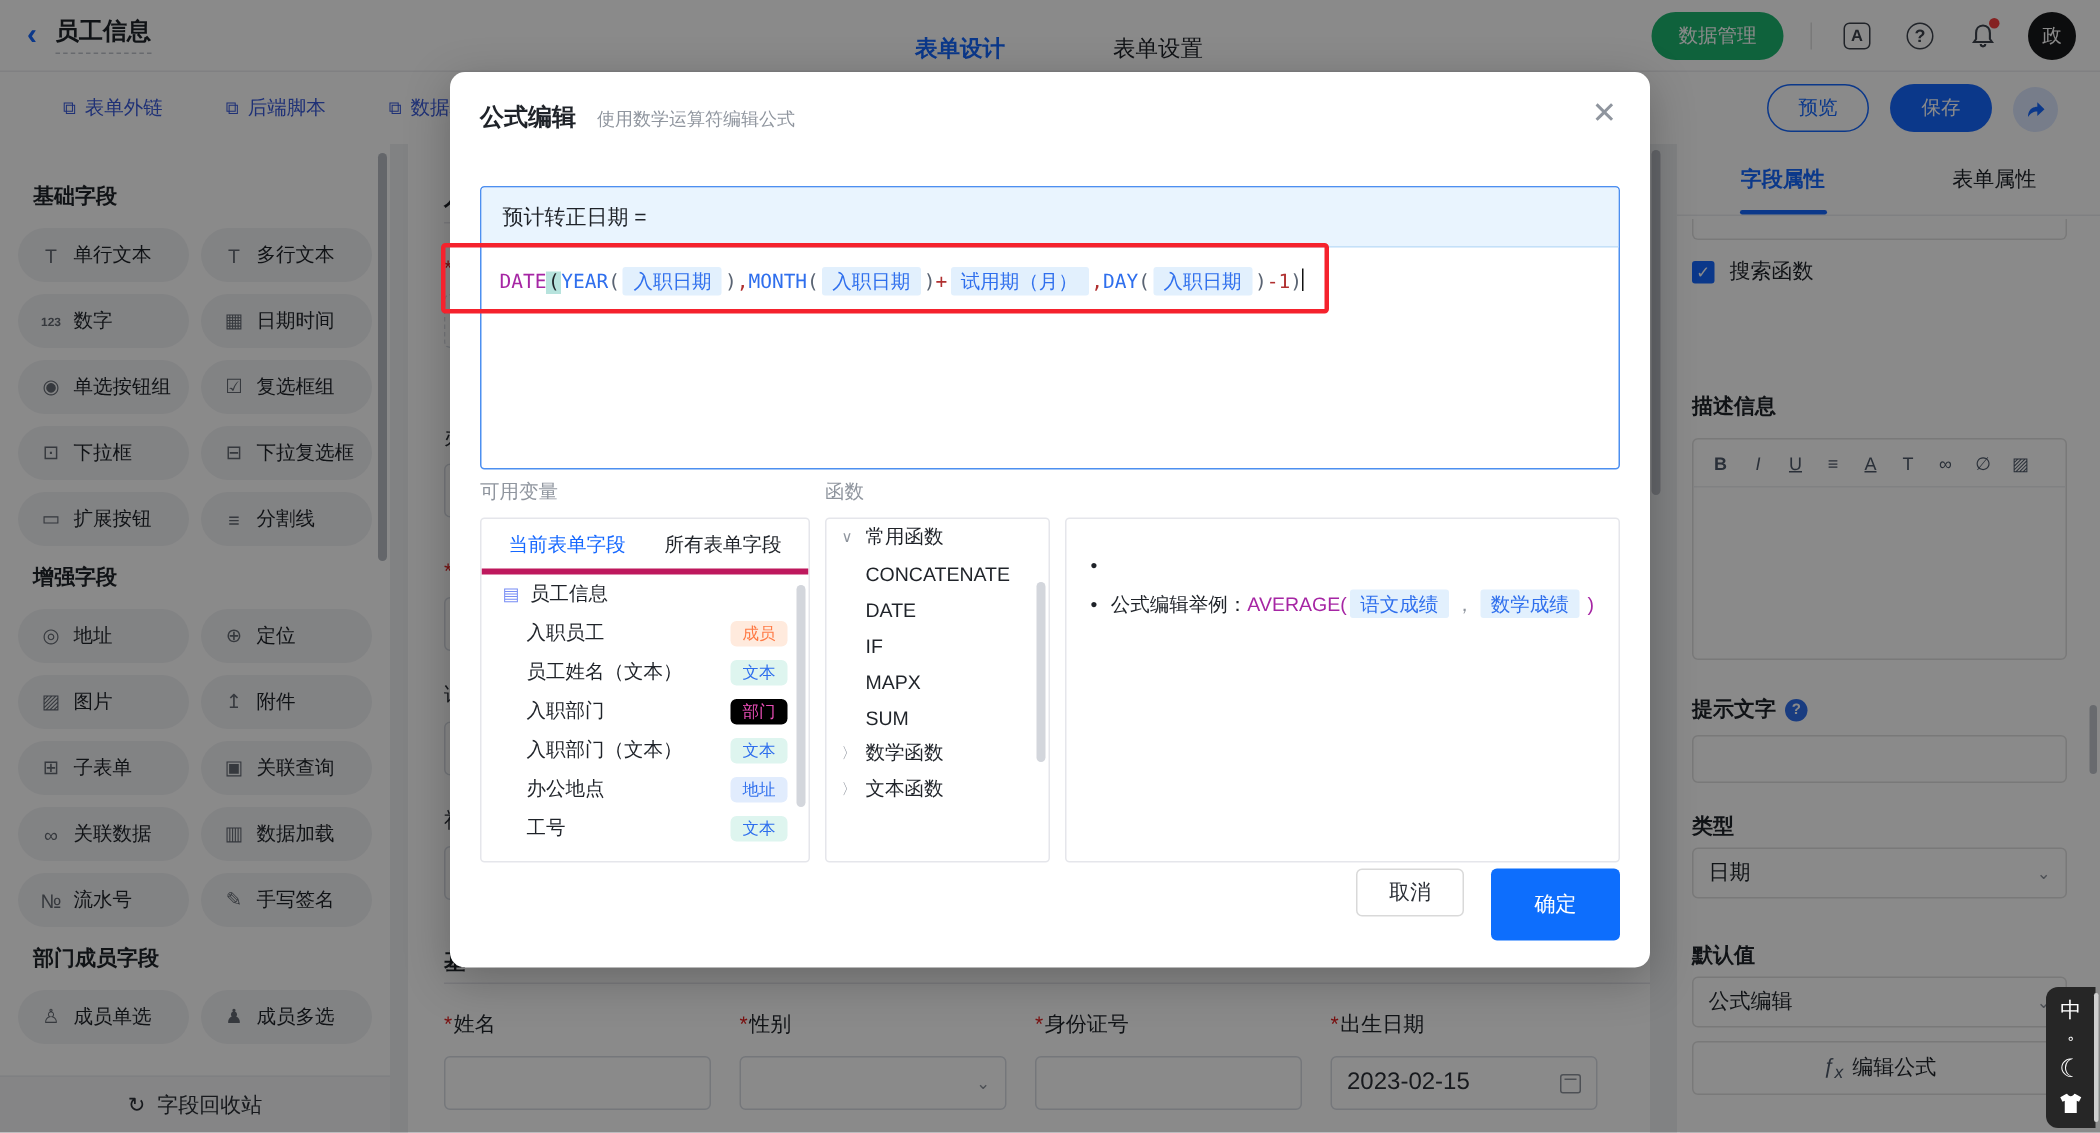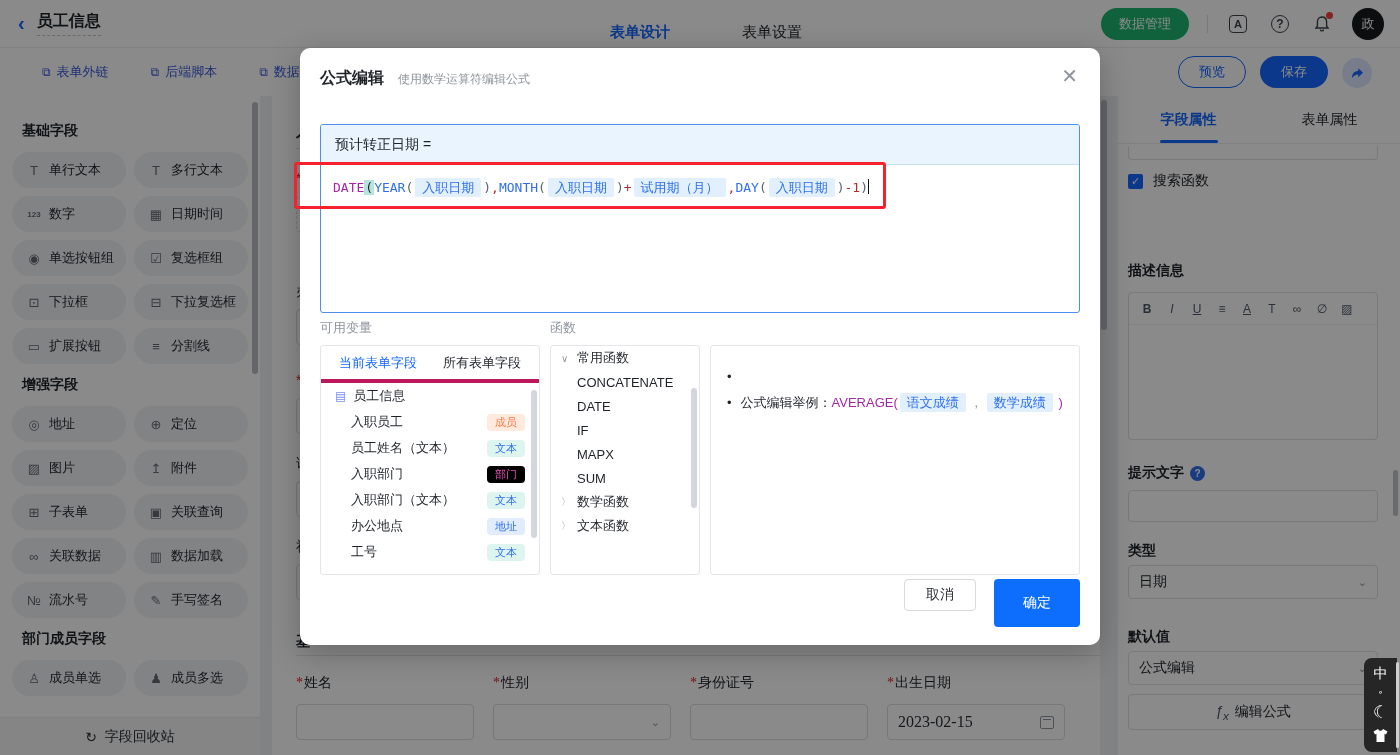--- a/index.html
+++ b/index.html
@@ -45,21 +45,21 @@
   
   .canvas-bg { position:absolute; left:260px; top:96px; width:860px; height:659px; background:#eef0f3; z-index:0; }
   .canvas-card { position:absolute; left:272px; top:96px; width:828px; height:659px; background:#fff; }
   .cv-thumb { position:absolute; left:1101px; top:100px; width:6px; height:230px; background:#b9bdc5; border-radius:3px; z-index:1; }
   .cv-label { position:absolute; font-size:14px; color:#2b2f36; }
   .cv-label .req, .req { color:#e02020; margin-right:1px; }
   .cv-sec { position:absolute; font-size:15px; font-weight:bold; }
   .cv-line { position:absolute; height:1px; background:#e5e6eb; }
   .cv-input { position:absolute; height:36px; border:1px solid #d8dce3; border-radius:4px; background:#fff; }
   .cv-input.dashed { border-style:dashed; }
-  .row-field { position:absolute; width:178px;font-family:Liberation Serif, serif; }
+  .row-field { position:absolute; width:178px; }
   .row-field .lbl { font-size:14px; margin-bottom:12px; }
   .row-field .box { height:36px; border:1px solid #d8dce3; border-radius:4px; background:#fff; display:flex; align-items:center; justify-content:flex-end; padding:0 10px; color:#8f959e; }
   .row-field .box.filled { justify-content:space-between; color:#2b2f36; font-size:16px; }
   .chev { color:#8f959e; font-size:11px; }
   .cal { width:14px; height:13px; border:1.4px solid #8f959e; border-radius:2px; position:relative; }
   .cal:before { content:""; position:absolute; left:2px; right:2px; top:2px; height:1.4px; background:#8f959e; }
 
   
   .rsb { position:absolute; left:1118px; top:96px; width:282px; height:659px; background:#fff; z-index:1; }
   .rsb-tabs { display:flex; height:48px; border-bottom:1px solid #ebedf0; }

